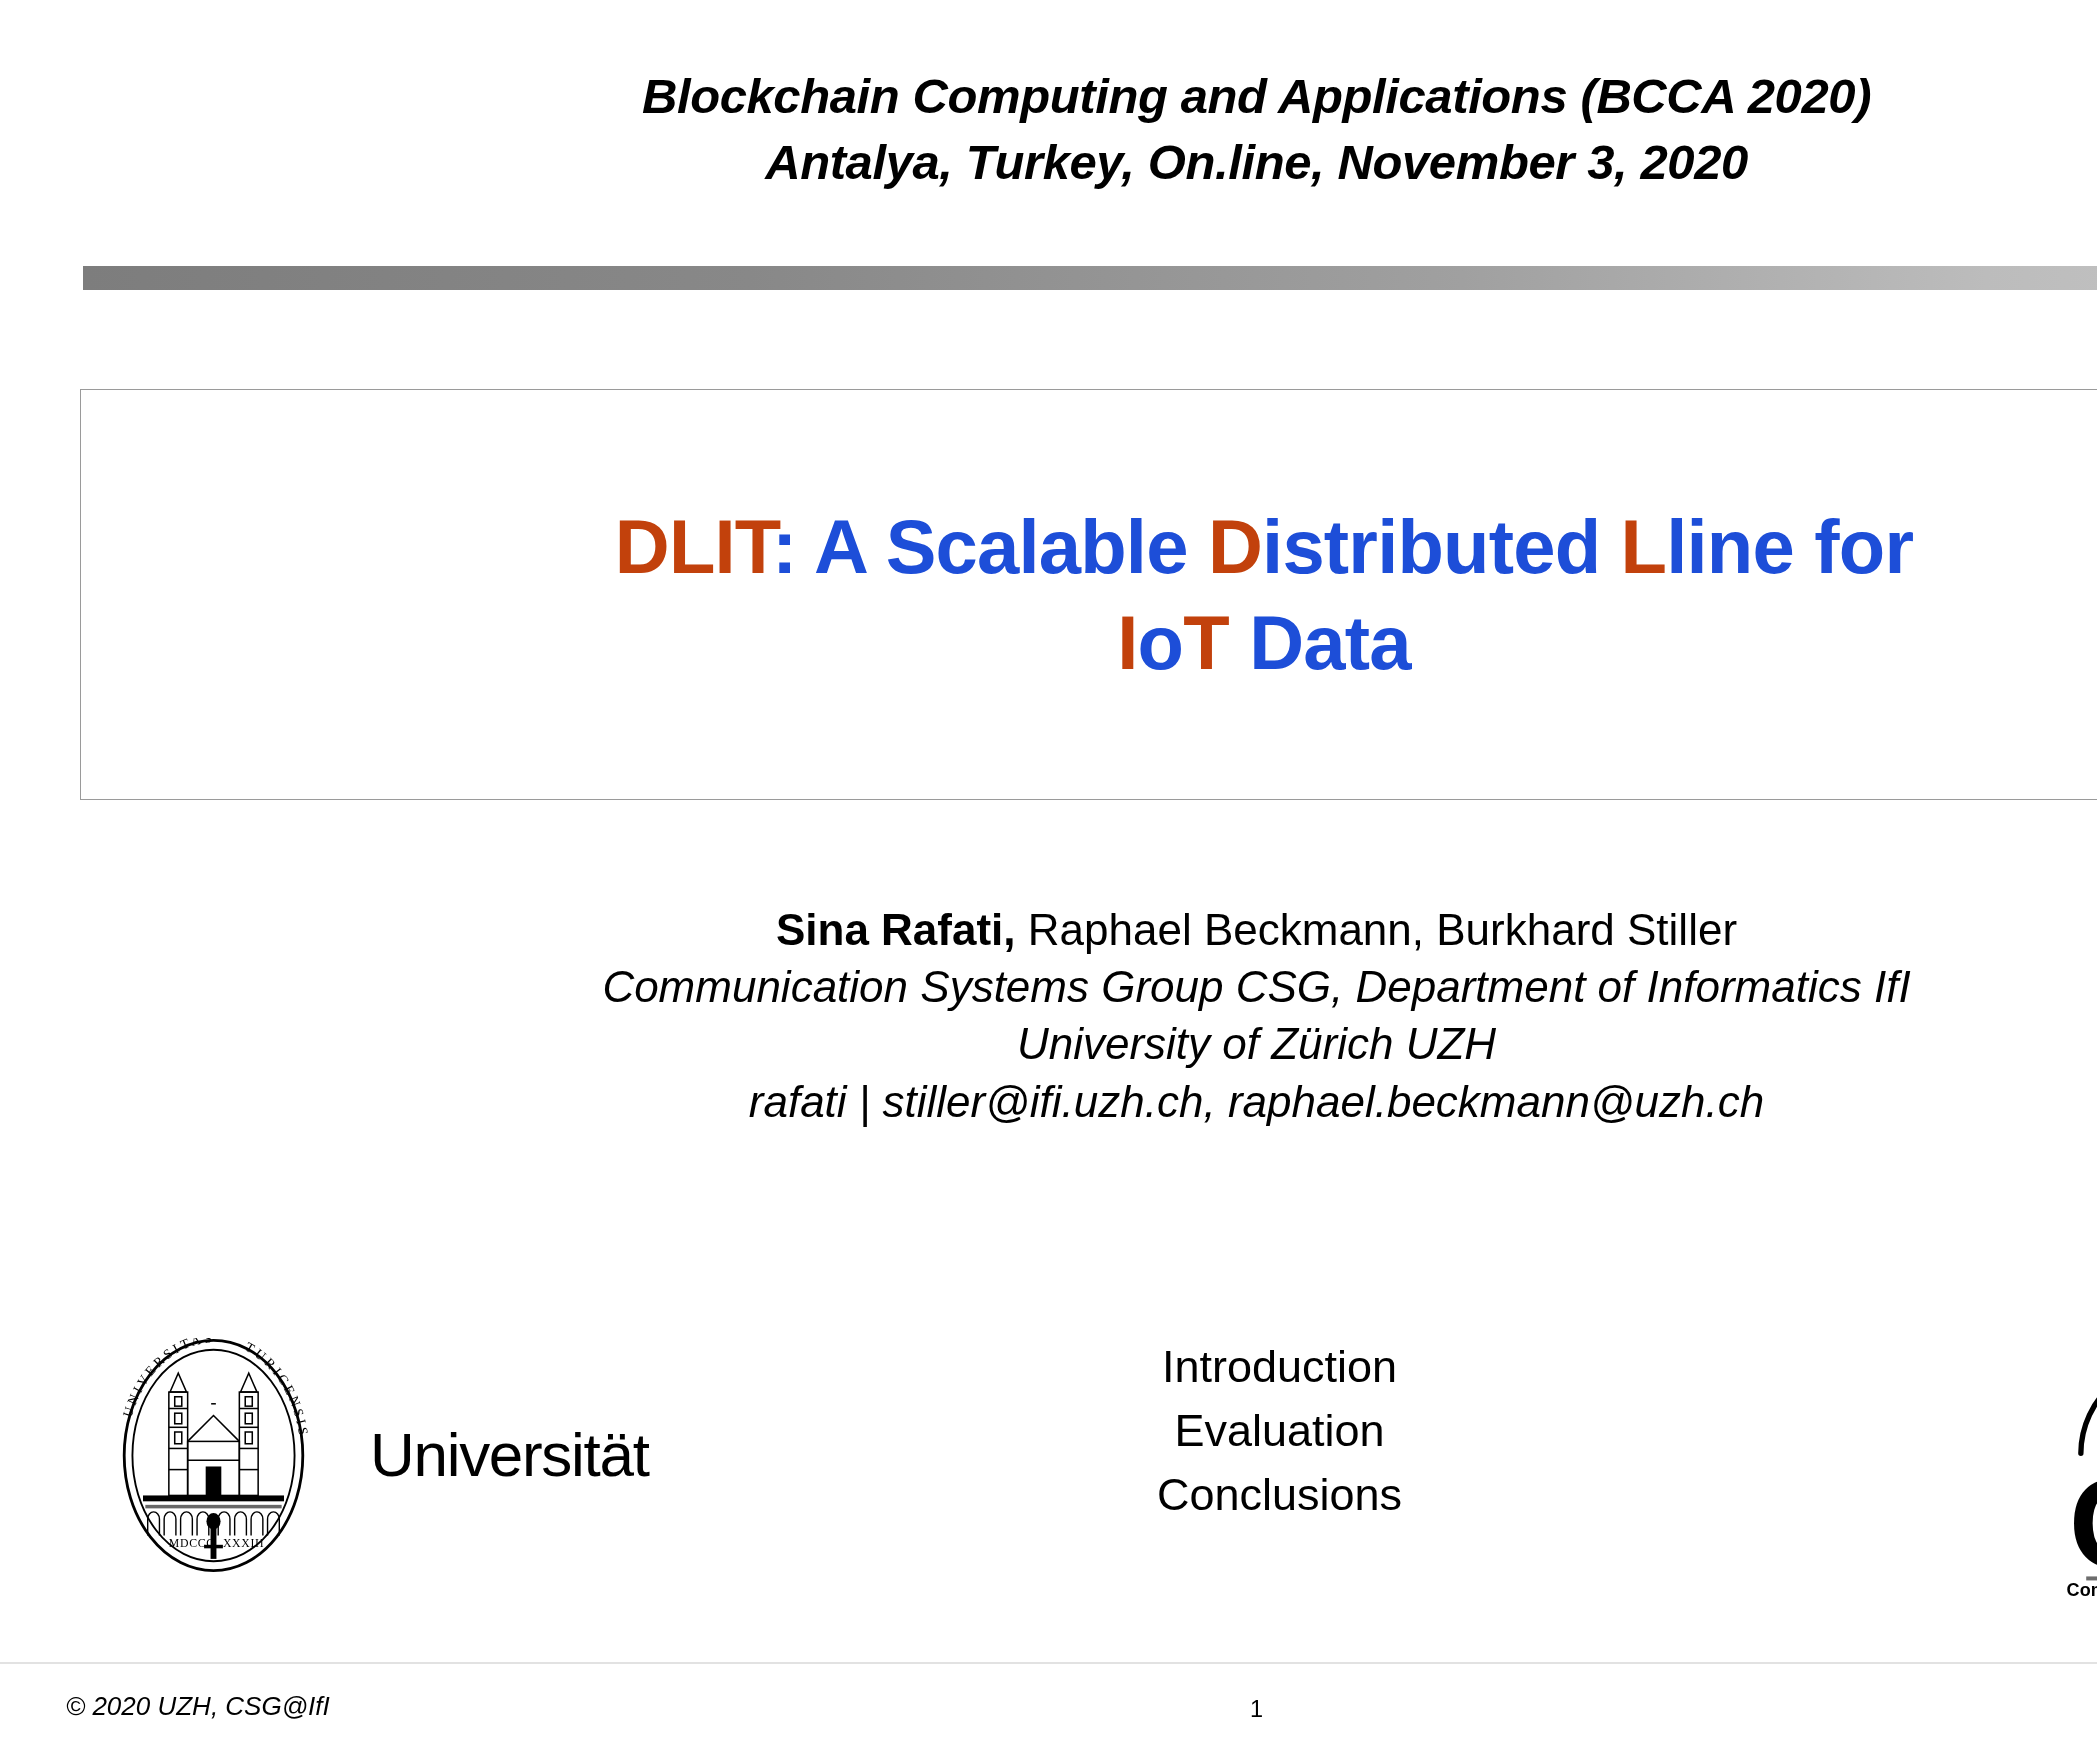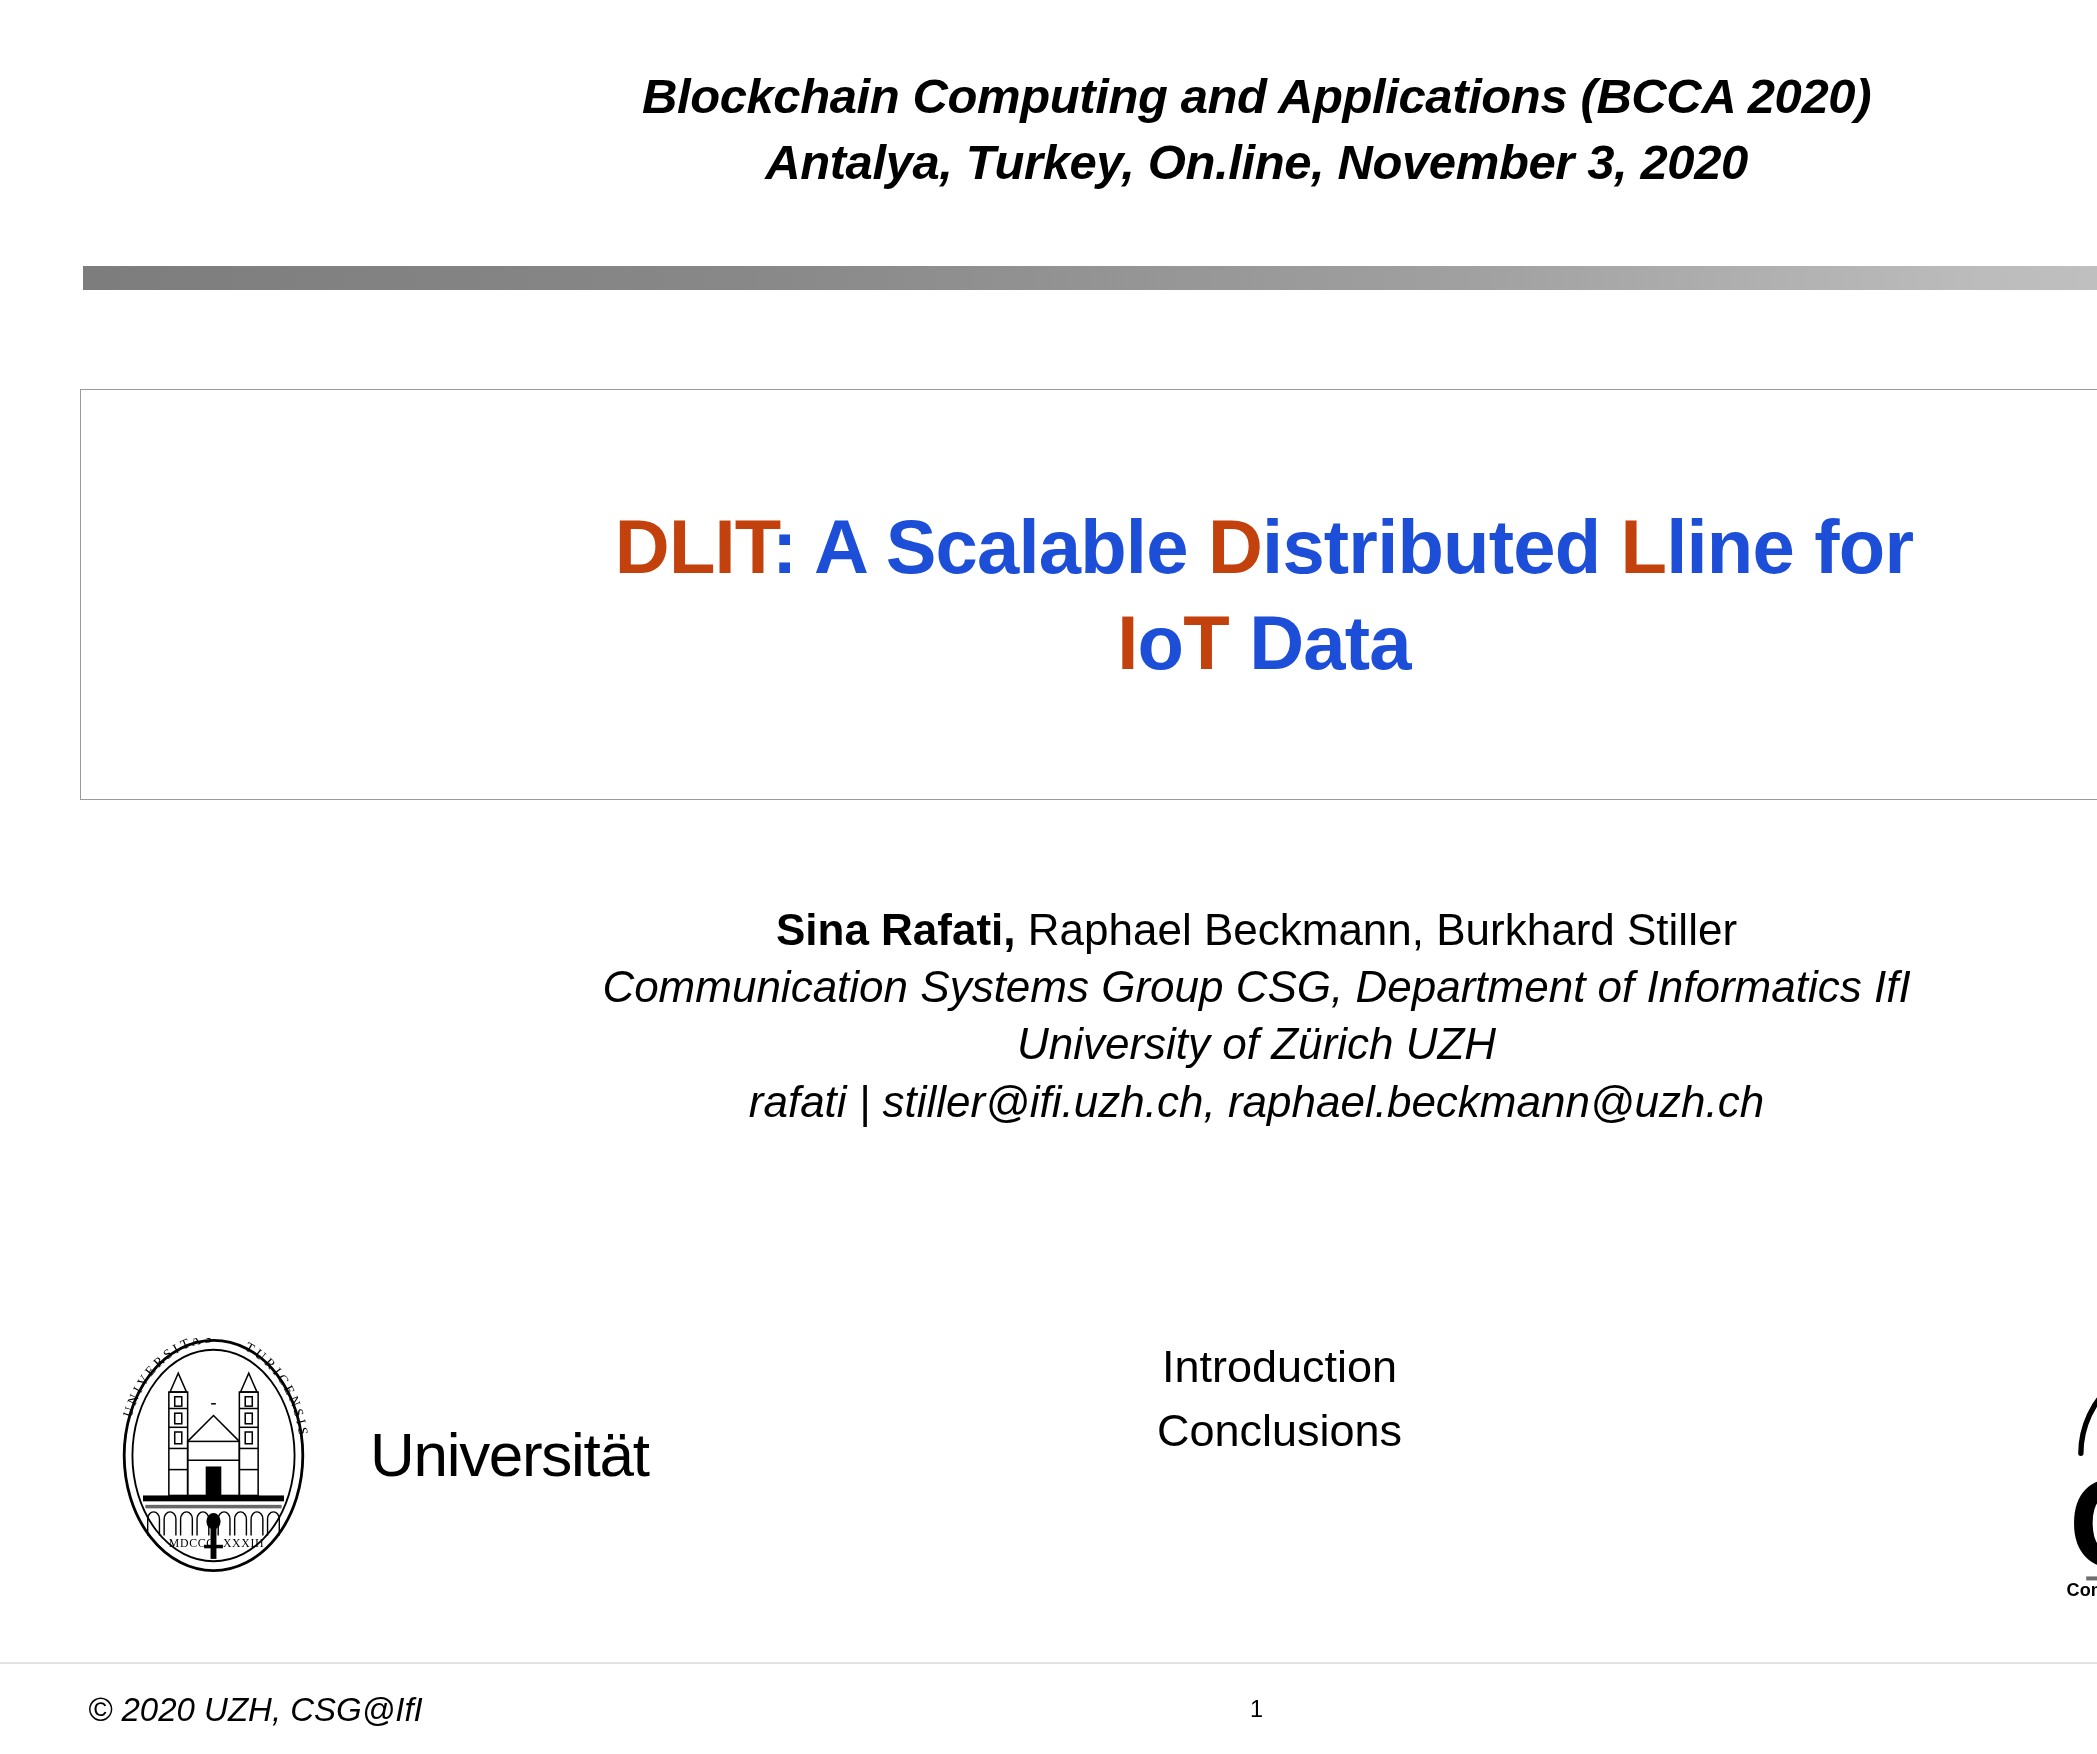--- a/index.html
+++ b/index.html
@@ -132,24 +132,24 @@
   .footer-rule {
     position: absolute;
     left: 0;
     top: 1662px;
     width: 100%;
     height: 2.1px;
     background: #e2e2e2;
   }
   .copyright {
     position: absolute;
-    left: 88px;
+    left: 66px;
     top: 1691px;
     font-style: italic;
-    font-size: 33px;
+    font-size: 26px;
     white-space: nowrap;
   }
   .pagenum {
     position: absolute;
     left: 0;
     top: 1696px;
     width: 100%;
     text-align: center;
     font-size: 23.5px;
   }
@@ -172,20 +172,21 @@
 
 <div class="authors">
   <div class="names"><span class="lead">Sina Rafati,</span><span> Raphael Beckmann, Burkhard Stiller</span></div>
   <span class="affil">Communication Systems Group CSG, Department of Informatics IfI</span>
   <span class="affil">University of Zürich UZH</span>
   <span class="mails">rafati | stiller@ifi.uzh.ch, raphael.beckmann@uzh.ch</span>
 </div>
 
 <div class="agenda">
   <span class="item">Introduction</span>
+  <span class="item">Evaluation</span>
   <span class="item">Conclusions</span>
 </div>
 
 <div class="uzh-logo">
   <svg class="uzh-seal" viewBox="0 0 200 200">
     <defs>
       <path id="arcTop" d="M 26,100 A 74,96 0 0 1 174,100" fill="none"></path>
       <path id="arcBot" d="M 30,100 A 70,92 0 0 0 170,100" fill="none"></path>
     </defs>
 

